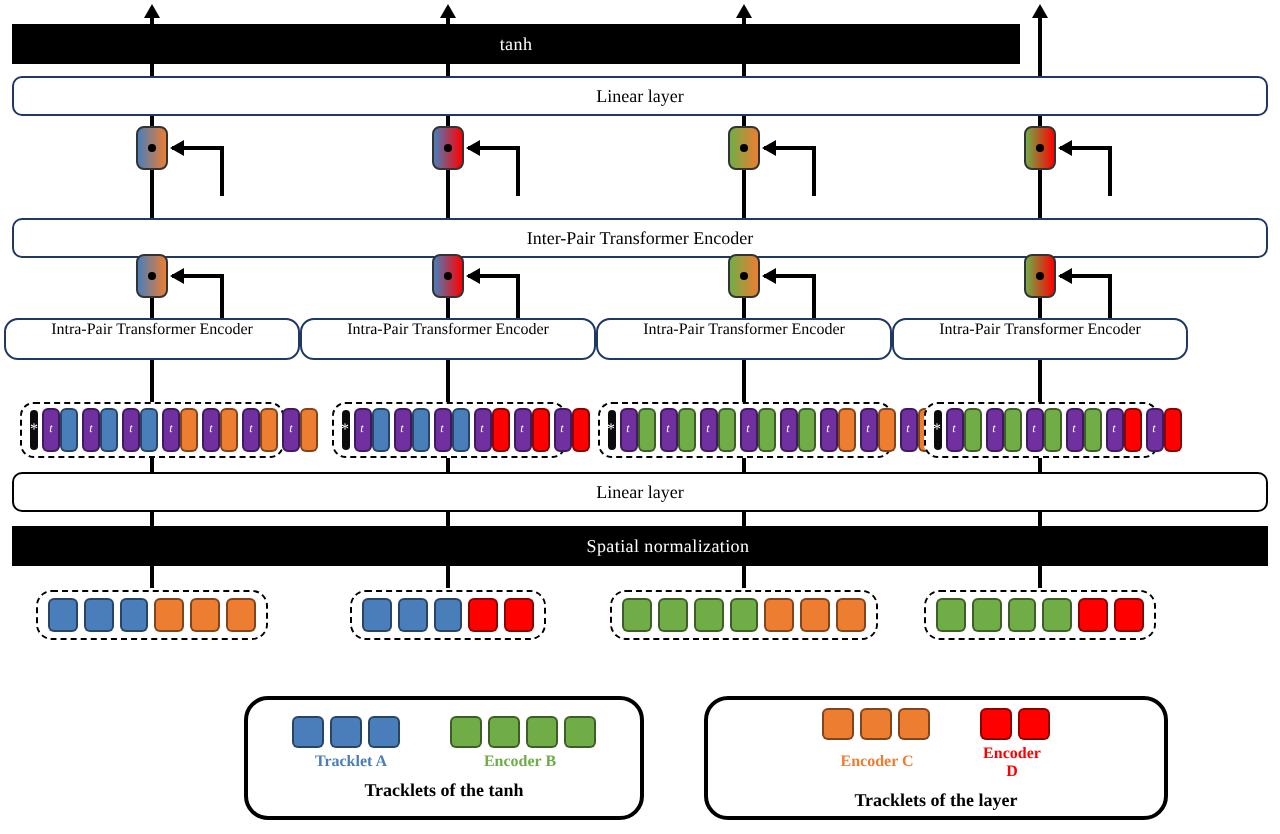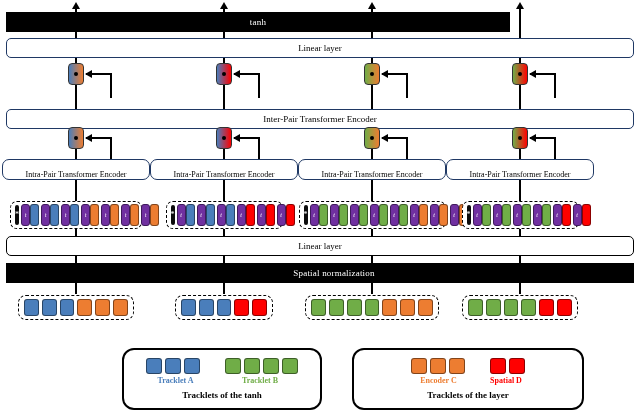--- a/index.html
+++ b/index.html
@@ -13,21 +13,21 @@
   
   .bar-black{background:#000;color:#fff;display:flex;align-items:center;
              justify-content:center;font-size:9px;letter-spacing:.2px;}
   .bar-blue{background:#fff;border:1.6px solid #1f3864;border-radius:5px;
             display:flex;align-items:center;justify-content:center;font-size:9px;}
   .bar-blk-outline{background:#fff;border:1.8px solid #000;border-radius:5px;
             display:flex;align-items:center;justify-content:center;font-size:9px;}
 
   
   .enc{background:#fff;border:1.6px solid #1f3864;border-radius:7px;
-       display:flex;align-items:flex-end;justify-content:center;
+       display:flex;align-items:flex-start;justify-content:center;
        font-size:8px;white-space:nowrap;}
 
   
   .vline{background:#000;width:2px;}
   .hline{background:#000;height:2px;}
 
   
   .arr-up{width:0;height:0;border-left:4px solid transparent;
           border-right:4px solid transparent;border-bottom:7px solid #000;}
   .arr-left{width:0;height:0;border-top:4px solid transparent;
@@ -315,35 +315,35 @@
         </div>
         <div class="legset">
           <div class="legsq" style="background: rgb(112, 173, 71);"></div>
           <div class="legsq" style="background: rgb(112, 173, 71);"></div>
           <div class="legsq" style="background: rgb(112, 173, 71);"></div>
           <div class="legsq" style="background: rgb(112, 173, 71);"></div>
         </div>
       </div>
       <div class="legrow">
         <div class="leglbl" style="color: rgb(74, 126, 187); width: 51px;">Tracklet A</div>
-        <div class="leglbl" style="color: rgb(112, 173, 71); width: 68px;">Tracklet B</div>
+        <div class="leglbl" style="color: rgb(112, 173, 71); width: 68px;">Encoder B</div>
       </div>
       <div class="legcap" style="margin-top: 3px;">Tracklets of the tanh</div>
     </div>
     <div class="legbox" style="left: 352px; top: 348px; width: 232px; height: 62px; display: flex; flex-direction: column; align-items: center; justify-content: center; gap: 2px;">
       <div class="legrow">
         <div class="legset">
           <div class="legsq" style="background: rgb(237, 125, 49);"></div>
           <div class="legsq" style="background: rgb(237, 125, 49);"></div>
           <div class="legsq" style="background: rgb(237, 125, 49);"></div>
         </div>
         <div class="legset">
           <div class="legsq" style="background: rgb(255, 0, 0);"></div>
           <div class="legsq" style="background: rgb(255, 0, 0);"></div>
         </div>
       </div>
       <div class="legrow">
         <div class="leglbl" style="color: rgb(237, 125, 49); width: 51px;">Encoder C</div>
-        <div class="leglbl" style="color: rgb(255, 0, 0); width: 34px;">Spatial D</div>
+        <div class="leglbl" style="color: rgb(255, 0, 0); width: 34px;">Encoder D</div>
       </div>
       <div class="legcap" style="margin-top: 3px;">Tracklets of the layer</div>
     </div>
   </div>
 
 </body></html>

